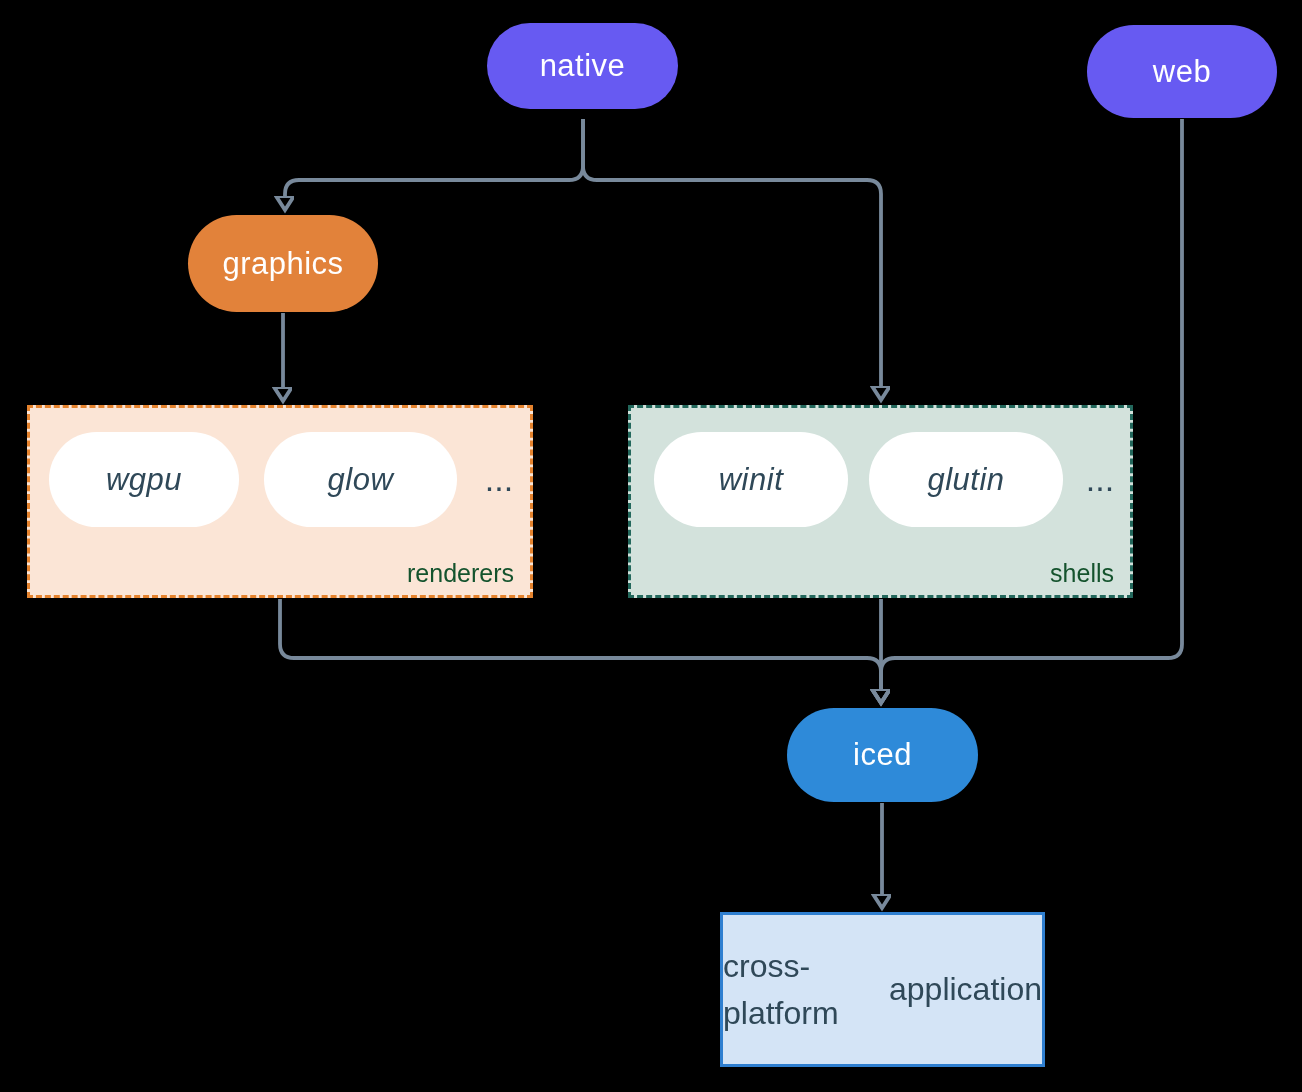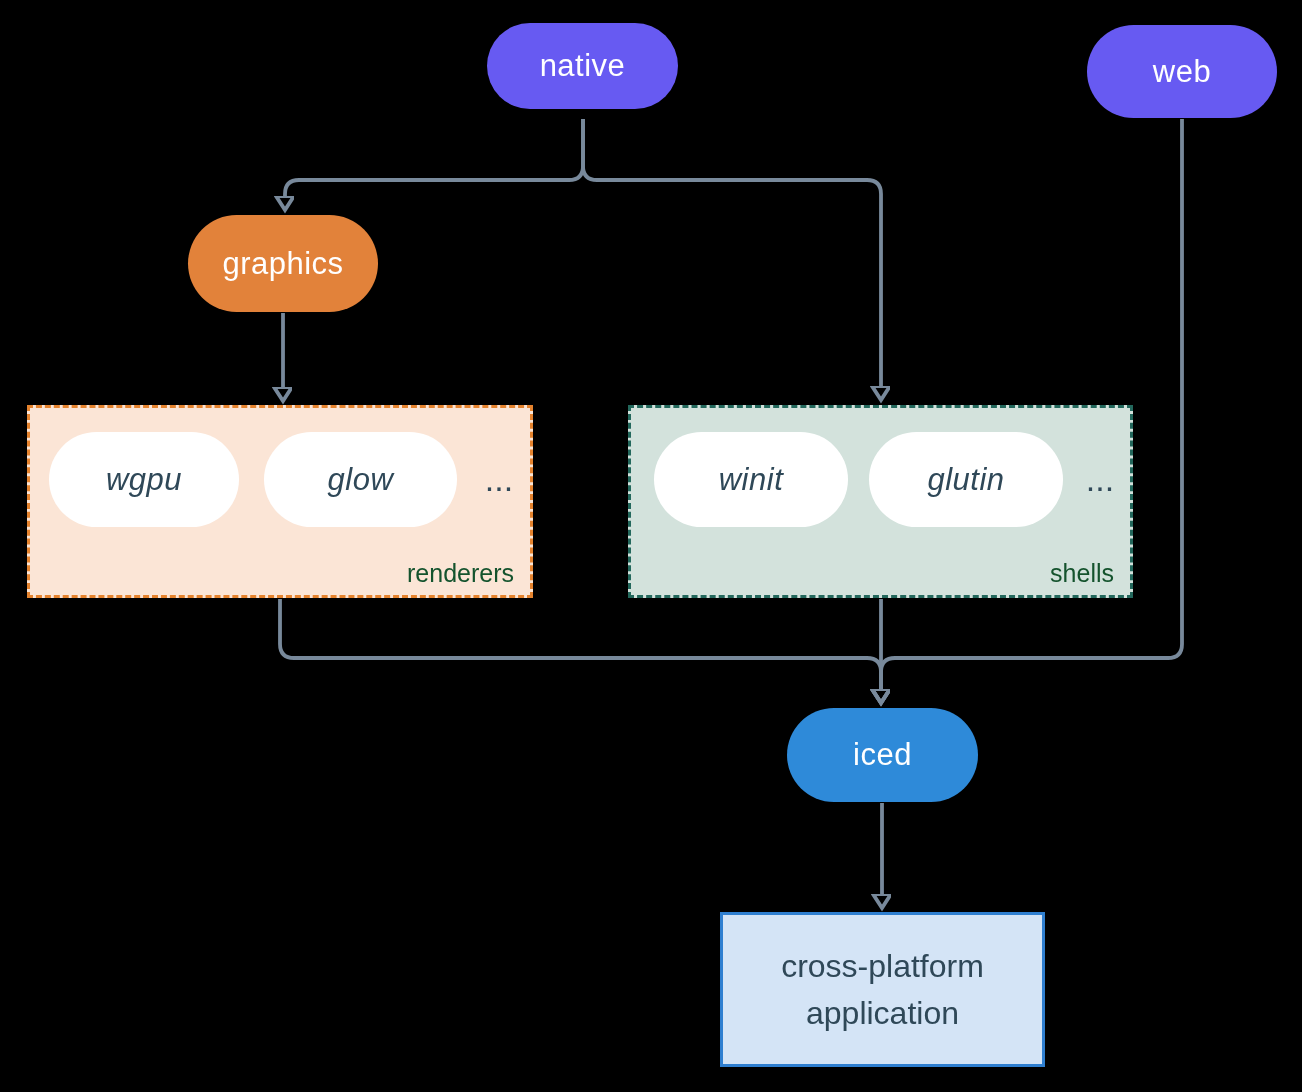--- a/index.html
+++ b/index.html
@@ -73,21 +73,20 @@
     color: #14532d;
   }
   .appbox {
     position: absolute;
     left: 720px; top: 912px;
     width: 325px; height: 155px;
     box-sizing: border-box;
     background: #d4e4f6;
     border: 3px solid #2f7fd0;
     display: flex;
-    flex-direction: column;
     align-items: center;
     justify-content: center;
     font-size: 32px;
     line-height: 47px;
     color: #2f4858;
   }
 </style>
 </head>
 <body>
 

